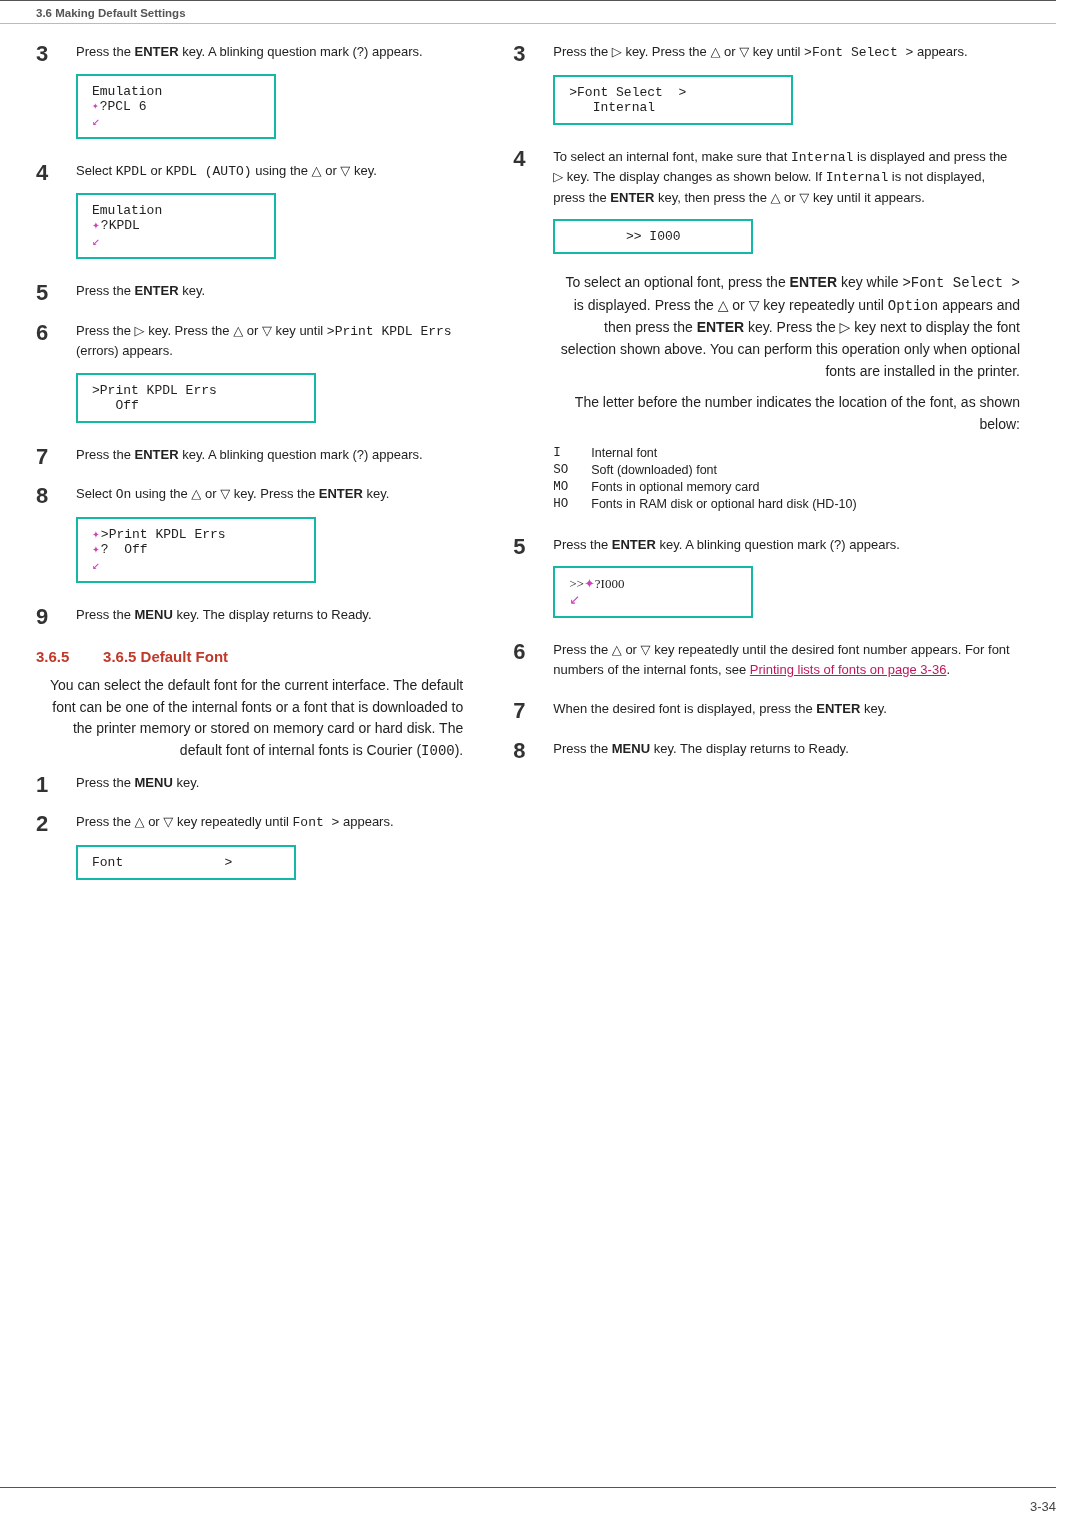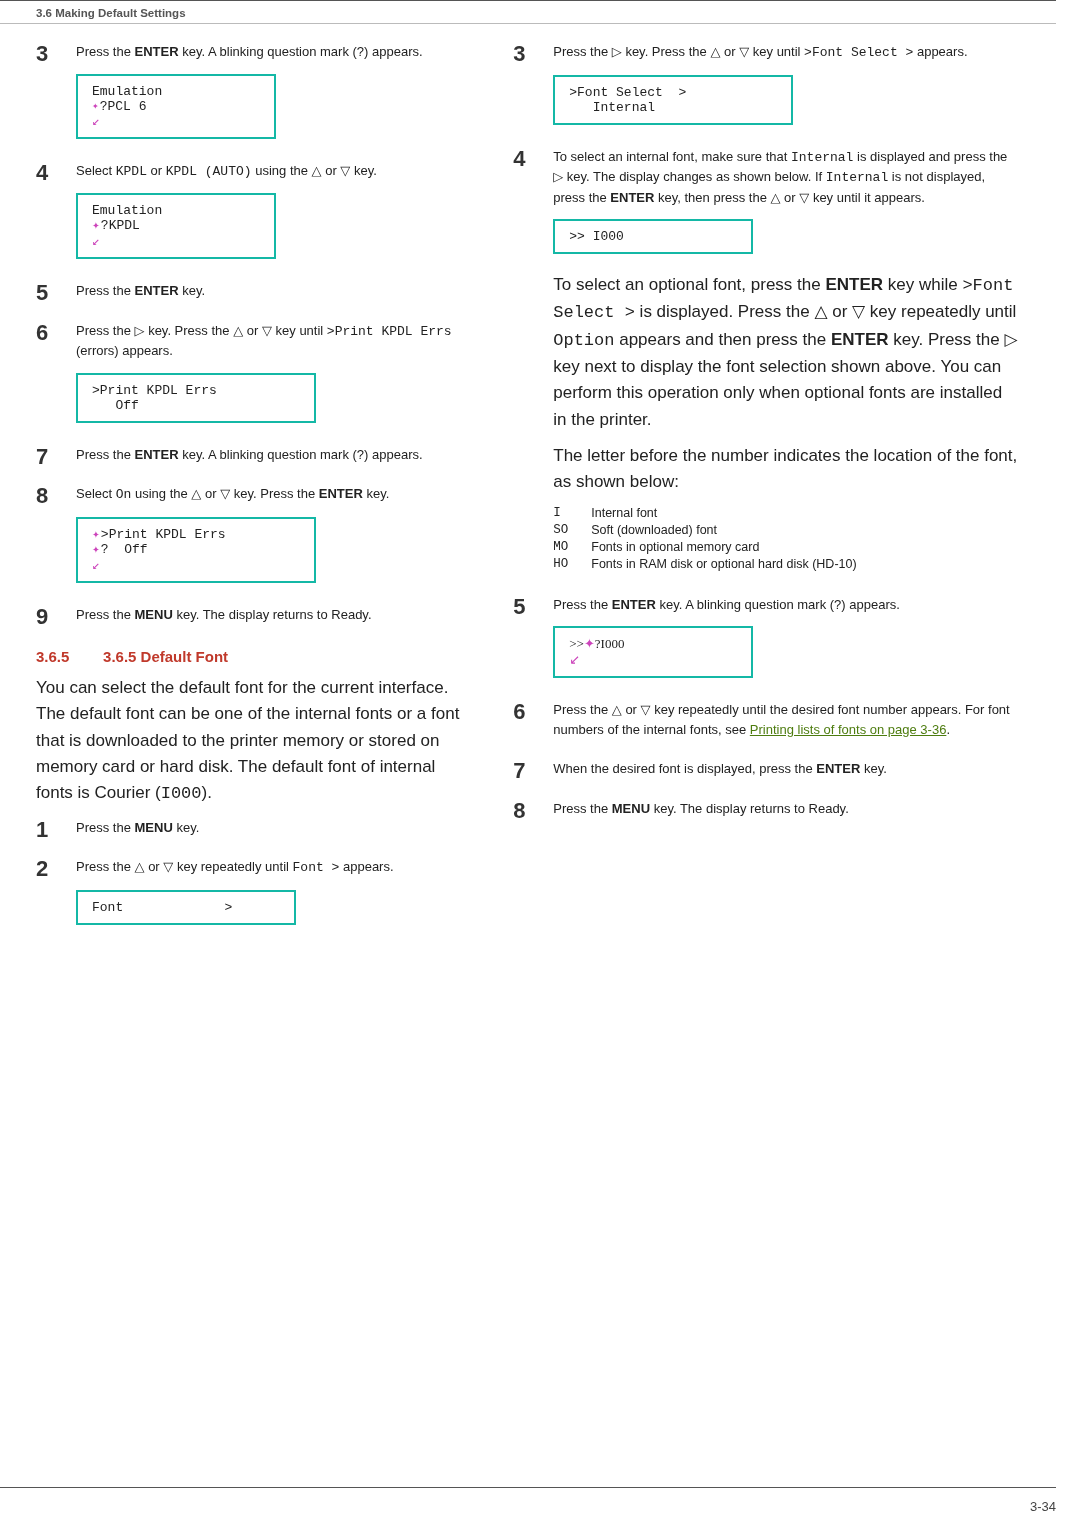--- a/index.html
+++ b/index.html
@@ -106,23 +106,24 @@
     }
 
     .section-heading {
       font-size: 15px;
       font-weight: bold;
       color: #c0392b;
       margin: 18px 0 10px 0;
     }
 
     .para {
-      font-size: 17px;
+      font-size: 14px;
       line-height: 1.55;
       margin-bottom: 10px;
+      text-align: right;
     }
 
     .font-table {
       margin: 10px 0 10px 0;
       font-size: 13px;
     }
 
     .font-table-row {
       display: flex;
       flex-direction: row;
@@ -133,21 +134,21 @@
       min-width: 38px;
       font-family: 'Courier New', Courier, monospace;
       font-size: 12.5px;
     }
 
     .font-table-val {
       font-size: 12.5px;
     }
 
     .link-text {
-      color: #4d7c0f;
+      color: #be185d;
       text-decoration: underline;
       cursor: pointer;
     }
 
     .page-footer {
       position: absolute;
       bottom: 14px;
       left: 0;
       right: 0;
       text-align: right;
@@ -311,21 +312,21 @@
           </div>
         </div>
       </div>
 
       <div class="step-block">
         <div class="step-num">4</div>
         <div class="step-content">
           <div class="step-text">
             To select an internal font, make sure that <span class="monospace">Internal</span> is displayed and press the ▷ key. The display changes as shown below. If <span class="monospace">Internal</span> is not displayed, press the <strong>ENTER</strong> key, then press the △ or ▽ key until it appears.
           </div>
-          <div class="code-box" style="font-family:'Courier New',Courier,monospace;min-width:200px;">
+          <div class="code-box" style="font-family:'Courier New',Courier,monospace;min-width:200px;text-align:center;">
             &gt;&gt;&nbsp;I000
           </div>
           <div class="para" style="margin-top:10px;">
             To select an optional font, press the <strong>ENTER</strong> key while <span class="monospace">&gt;Font Select &gt;</span> is displayed. Press the △ or ▽ key repeatedly until <span class="monospace">Option</span> appears and then press the <strong>ENTER</strong> key. Press the ▷ key next to display the font selection shown above. You can perform this operation only when optional fonts are installed in the printer.
           </div>
           <div class="para">
             The letter before the number indicates the location of the font, as shown below:
           </div>
           <div class="font-table">
             <div class="font-table-row">

